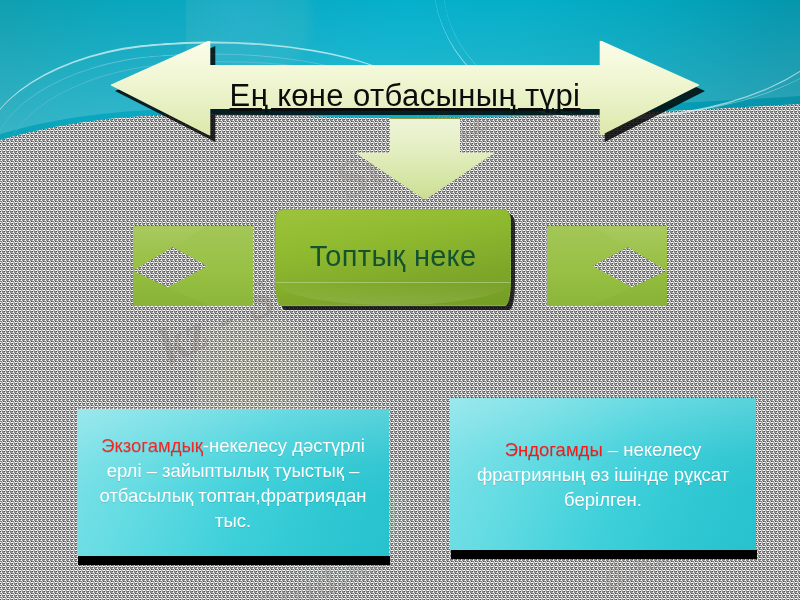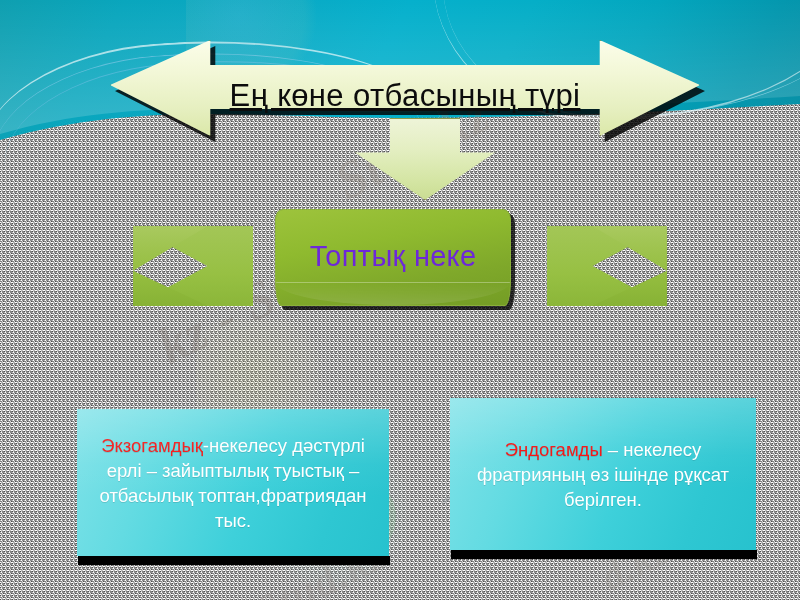--- a/index.html
+++ b/index.html
@@ -234,21 +234,21 @@
     left: 0; right: 0; bottom: 0; height: 22px;
     border-radius: 0 0 50% 50% / 0 0 100% 100%;
     background: linear-gradient(180deg, rgba(255,255,255,0.0), rgba(255,255,255,0.12));
     border-top: 1px solid rgba(255,255,255,0.22);
   }
   .ribbon-text {
     position: absolute;
     left: 275px; top: 216px;
     width: 236px; height: 80px;
     display: flex; align-items: center; justify-content: center;
-    color: #6d28d9;
+    color: #14532d;
     font-size: 29px;
     letter-spacing: .3px;
     white-space: nowrap;
     z-index: 5;
   }
 
   
   .info-box {
     position: absolute;
     background: linear-gradient(112deg, #7fe2e8 0%, #63dbe2 26%, #3ed0da 56%, #2ec7d2 80%, #27c2ce 100%);

